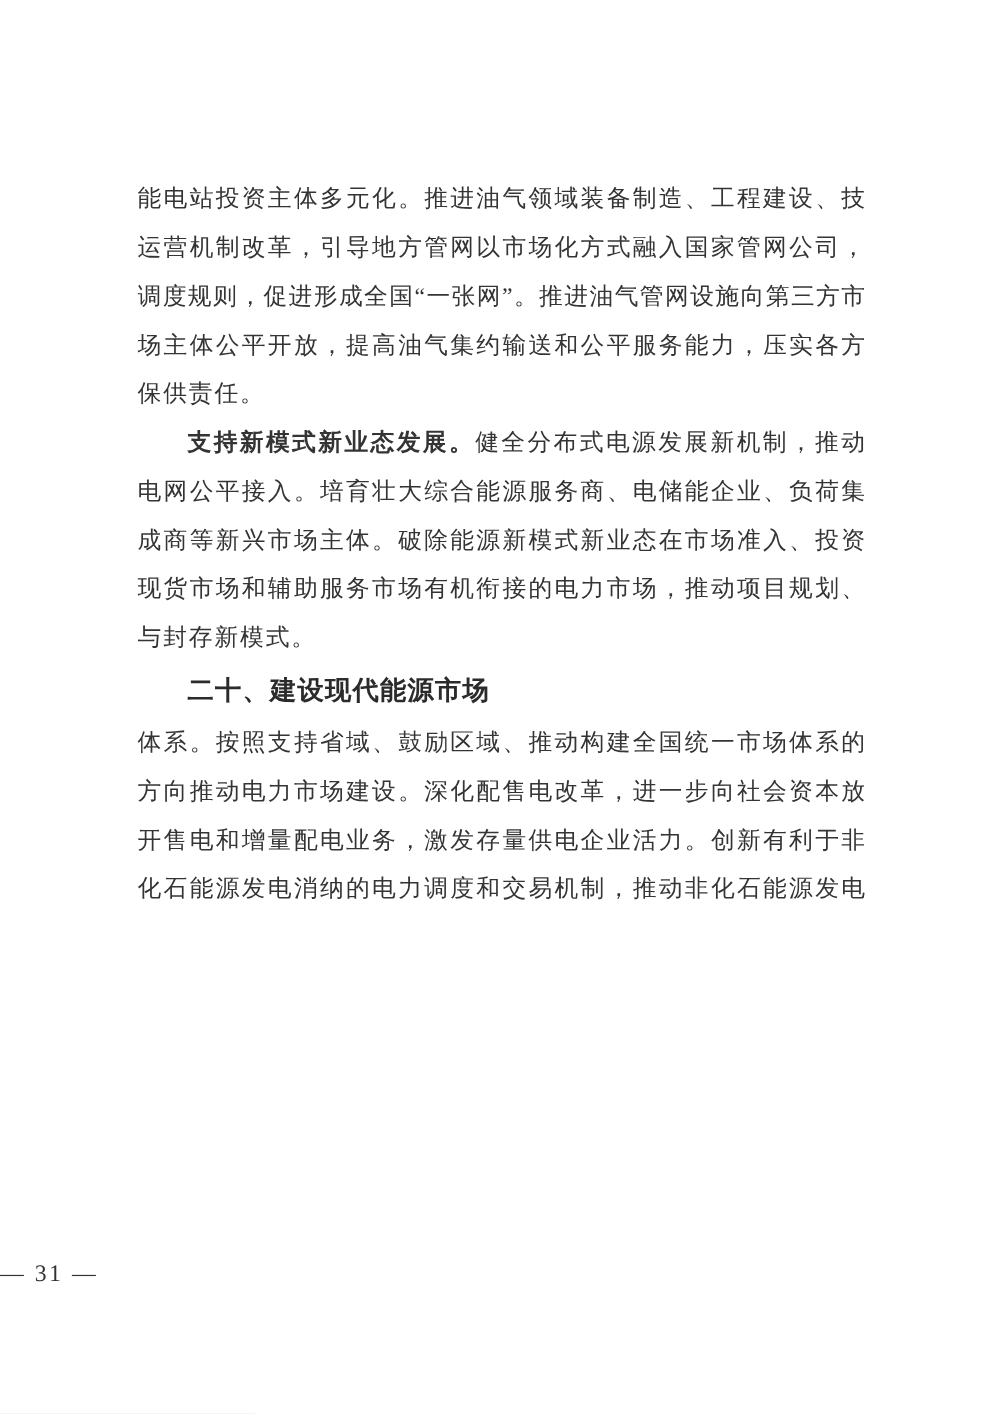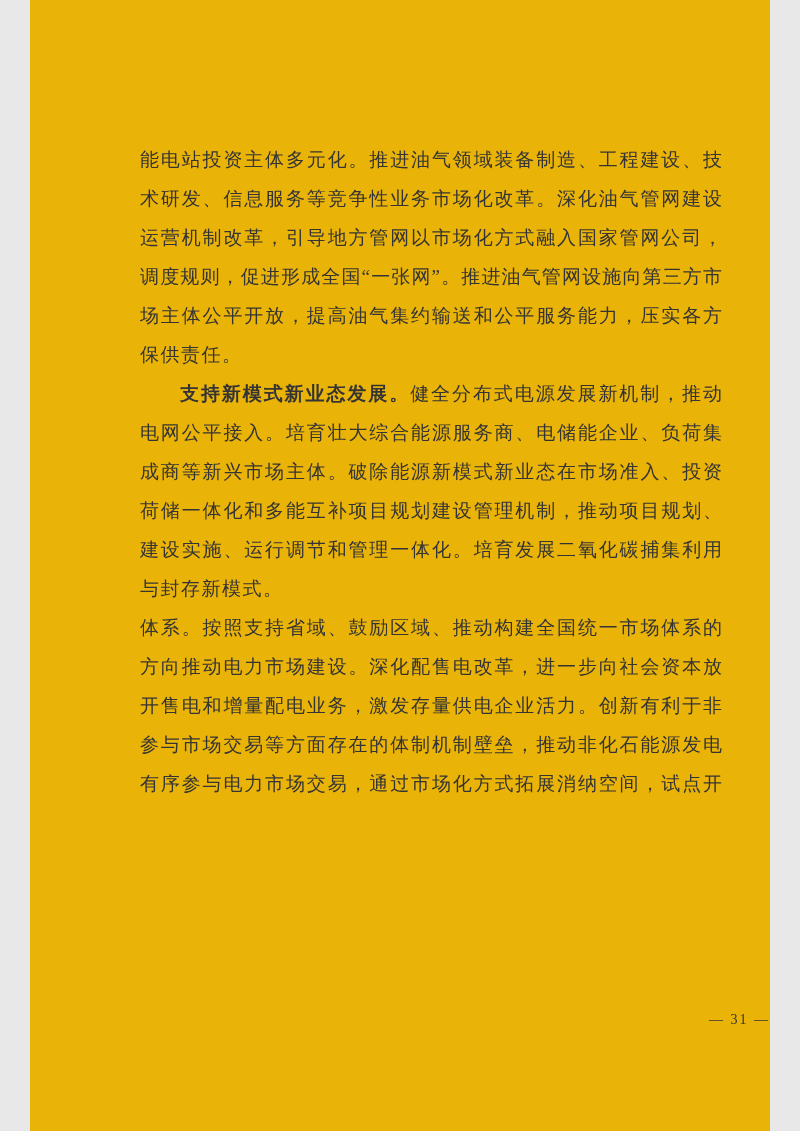--- a/index.html
+++ b/index.html
@@ -2,24 +2,24 @@
 <html><head>
 <meta charset="utf-8">
 <style>
   html, body {
     margin: 0;
     padding: 0;
     background: #e8e8e8;
   }
   .page {
     position: relative;
-    width: 740px;
+    width: 800px;
     height: 1131px;
     margin: 0 auto;
-    background: #eab308;
+    background: #ffffff;
     overflow: hidden;
     font-family: "Liberation Serif", "DejaVu Serif", serif;
   }
   .body-text {
     position: absolute;
     left: 110px;
     top: 140px;
     width: 582px;
   }
   .line {
@@ -55,49 +55,47 @@
     text-indent: 40px;
     letter-spacing: 1px;
   }
   .footer {
     position: absolute;
     left: 0;
     top: 1002px;
     width: 100%;
     height: 36px;
     line-height: 36px;
-    text-align: right;
-    font-size: 14px;
+    text-align: left;
+    font-size: 19px;
     color: #333333;
     letter-spacing: 2px;
   }
 </style>
 </head>
 <body>
 
 <div class="page">
   <div class="body-text">
 
     <p class="line">能电站投资主体多元化。推进油气领域装备制造、工程建设、技</p>
-    <p class="line">术研发、信息服务等竞争性业务市场化改革。深化油气管网建设</p>
     <p class="line">运营机制改革，引导地方管网以市场化方式融入国家管网公司，</p>
     <p class="line">调度规则，促进形成全国“一张网”。推进油气管网设施向第三方市</p>
     <p class="line">场主体公平开放，提高油气集约输送和公平服务能力，压实各方</p>
     <p class="line last">保供责任。</p>
 
     <p class="line indent"><span class="bold">支持新模式新业态发展。</span><span>健全分布式电源发展新机制，推动</span></p>
     <p class="line">电网公平接入。培育壮大综合能源服务商、电储能企业、负荷集</p>
     <p class="line">成商等新兴市场主体。破除能源新模式新业态在市场准入、投资</p>
-    <p class="line">荷储一体化和多能互补项目规划建设管理机制，推动项目规划、</p>
-    <p class="line">建设实施、运行调节和管理一体化。培育发展二氧化碳捕集利用</p>
+    <p class="line">现货市场和辅助服务市场有机衔接的电力市场，推动项目规划、</p>
     <p class="line last">与封存新模式。</p>
 
+    <h2 class="heading">二十、建设现代能源市场</h2>
 
     <p class="line">体系。按照支持省域、鼓励区域、推动构建全国统一市场体系的</p>
     <p class="line">方向推动电力市场建设。深化配售电改革，进一步向社会资本放</p>
     <p class="line">开售电和增量配电业务，激发存量供电企业活力。创新有利于非</p>
-    <p class="line">参与市场交易等方面存在的体制机制壁垒，推动非化石能源发电</p>
-    <p class="line">有序参与电力市场交易，通过市场化方式拓展消纳空间，试点开</p>
+    <p class="line">化石能源发电消纳的电力调度和交易机制，推动非化石能源发电</p>
 
   </div>
 
   <div class="footer">— 31 —</div>
 </div>
 
 </body></html>

